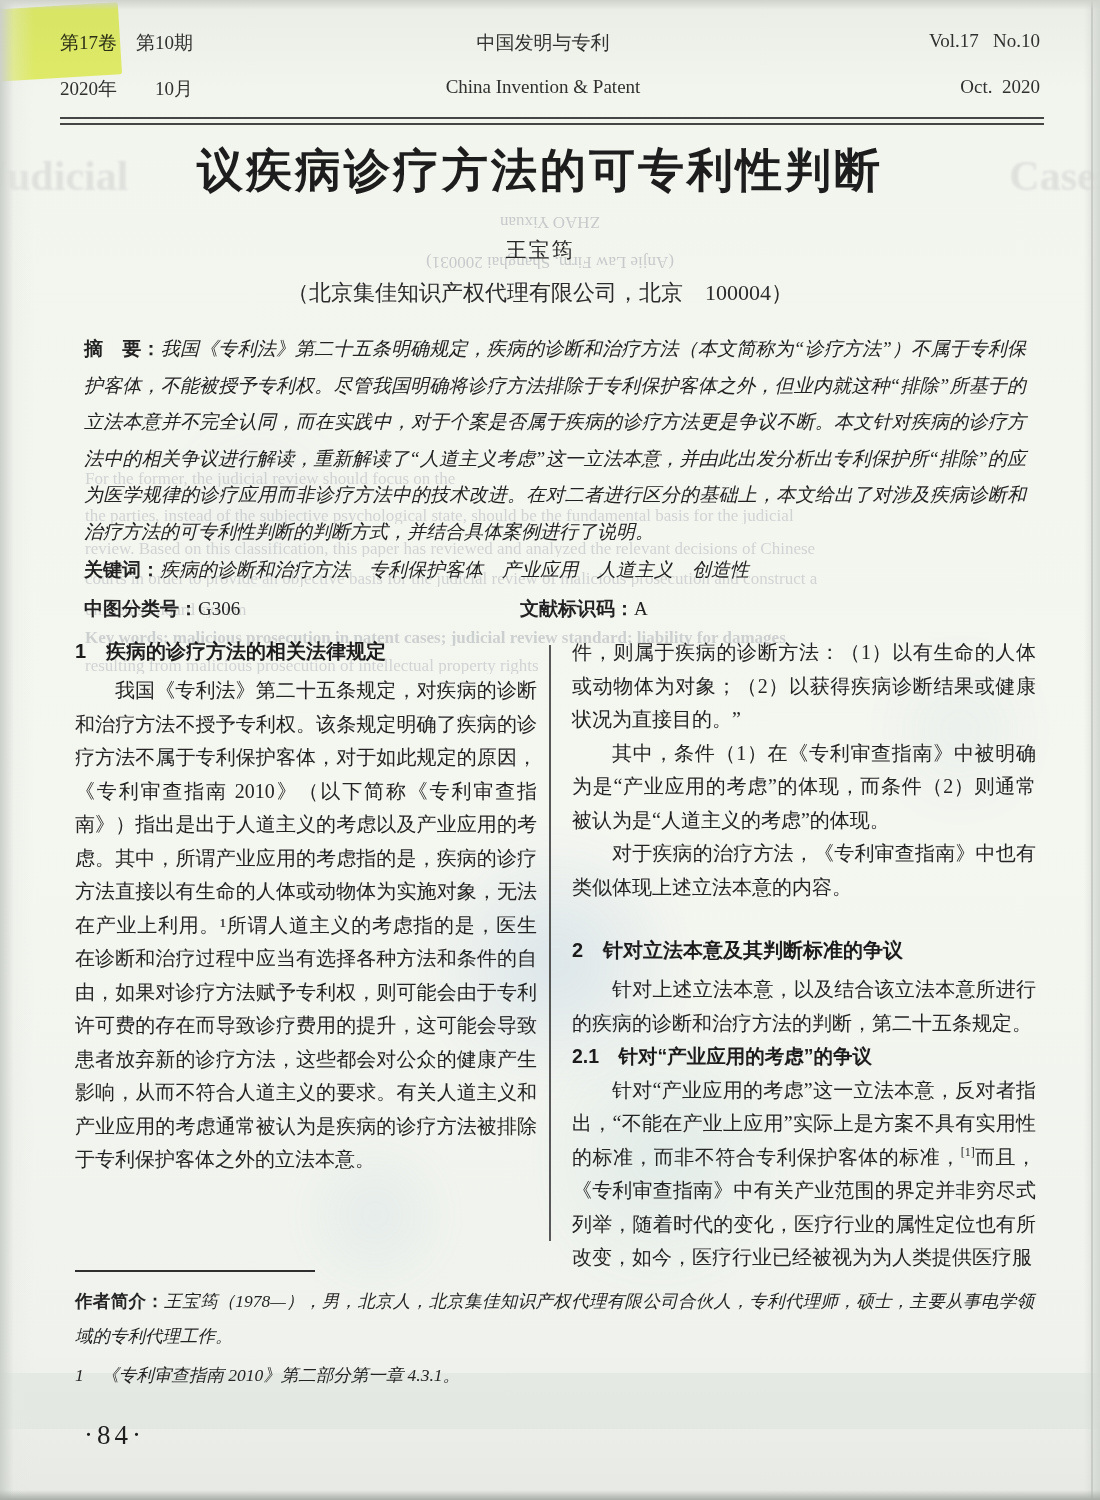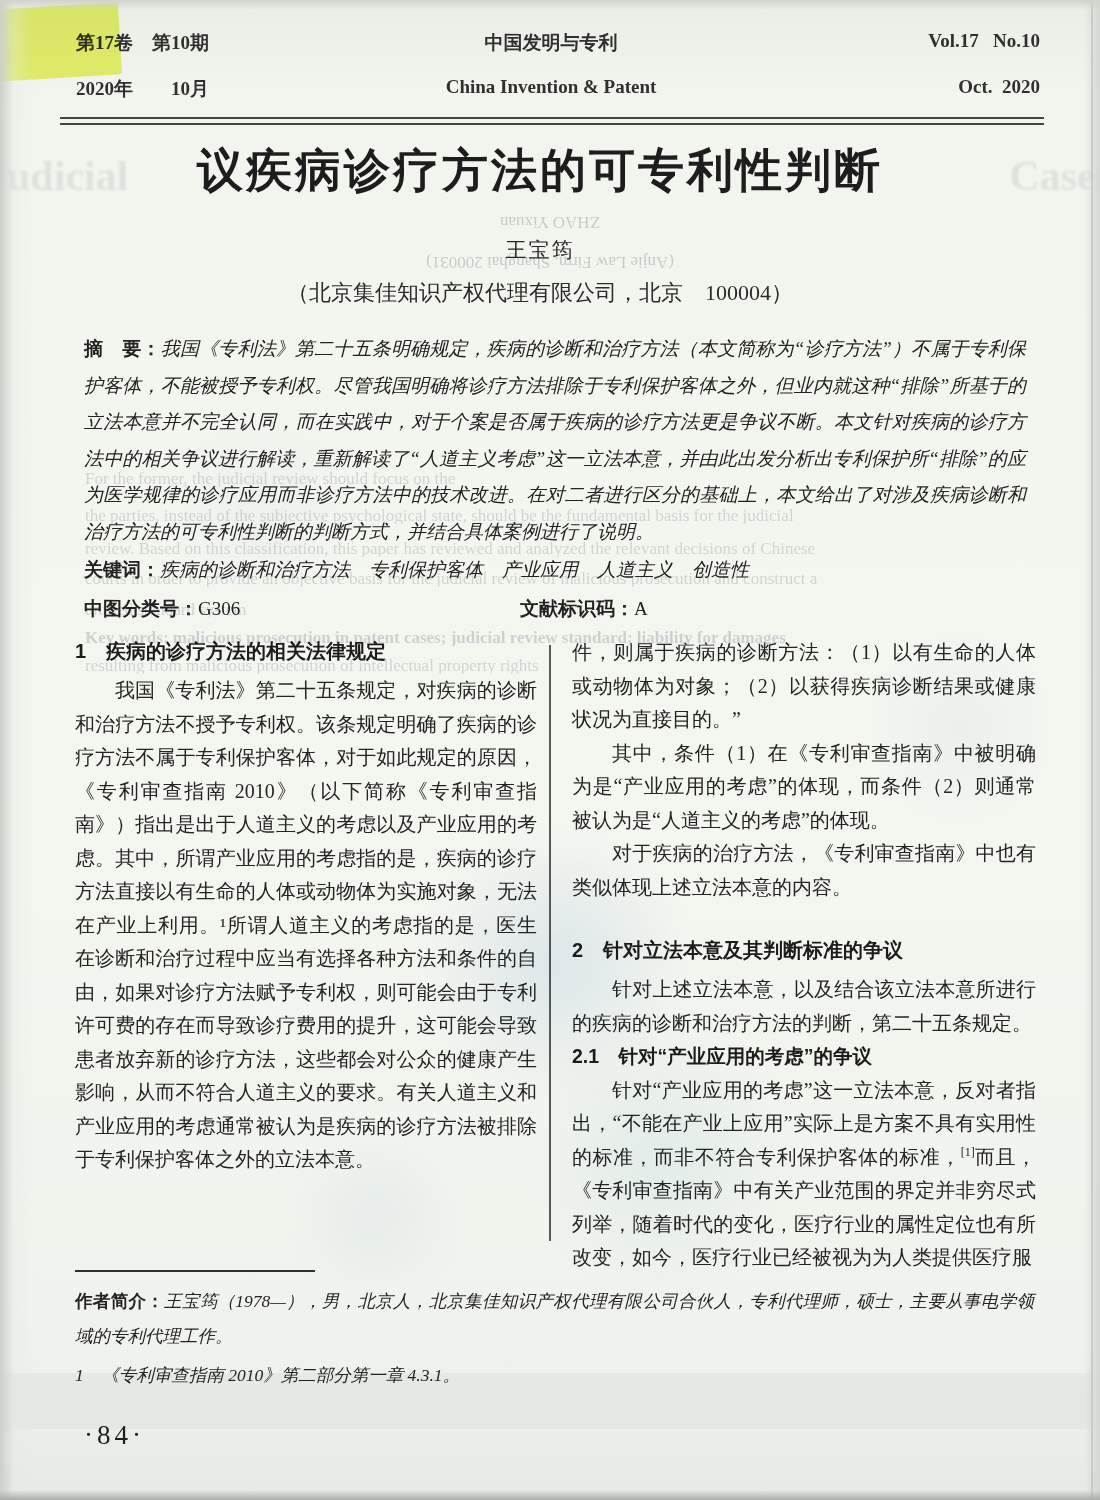--- a/index.html
+++ b/index.html
@@ -38,21 +38,21 @@
   .bt-title{position:absolute;top:152px;font-size:42px;font-weight:700;color:#6b7077;opacity:.14;
     filter:blur(1px);pointer-events:none;white-space:nowrap;}
   .blob{position:absolute;border-radius:50%;filter:blur(14px);pointer-events:none;}
   .blob1{left:420px;top:828px;width:270px;height:270px;background:radial-gradient(circle,#4f86c8 0%,rgba(79,134,200,0) 70%);opacity:.14;}
   .blob2{left:545px;top:990px;width:230px;height:330px;background:radial-gradient(circle,#5ea4b8 0%,rgba(94,164,184,0) 70%);opacity:.10;}
   .blob3{left:290px;top:1130px;width:170px;height:170px;background:radial-gradient(circle,#6f9bc4 0%,rgba(111,155,196,0) 70%);opacity:.09;}
   .blob4{left:880px;top:620px;width:160px;height:220px;background:radial-gradient(circle,#79a8c0 0%,rgba(121,168,192,0) 70%);opacity:.07;}
   .blob5{left:150px;top:420px;width:220px;height:160px;background:radial-gradient(circle,#9aa8b8 0%,rgba(154,168,184,0) 70%);opacity:.06;}
 
   
-  .jheader{position:absolute;left:60px;right:58px;top:30px;color:#30312f;font-weight:bold;}
+  .jheader{position:absolute;left:44px;right:58px;top:30px;color:#30312f;}
   .jh-row{position:relative;height:46px;font-size:19px;white-space:pre;}
   .jh-left{position:absolute;left:16px;top:0;}
   .jh-center{position:absolute;left:0;right:0;top:0;text-align:center;}
   .jh-right{position:absolute;right:2px;top:0;}
   .rule-double{position:absolute;left:60px;right:56px;top:117px;height:4px;
     border-top:2.5px solid #454545;border-bottom:2px solid #454545;}
 
   
   .title{position:absolute;left:0;right:20px;top:140px;text-align:center;
     font-size:46px;font-weight:700;letter-spacing:3px;color:#1d1d1d;font-family:"Liberation Serif",serif;}

